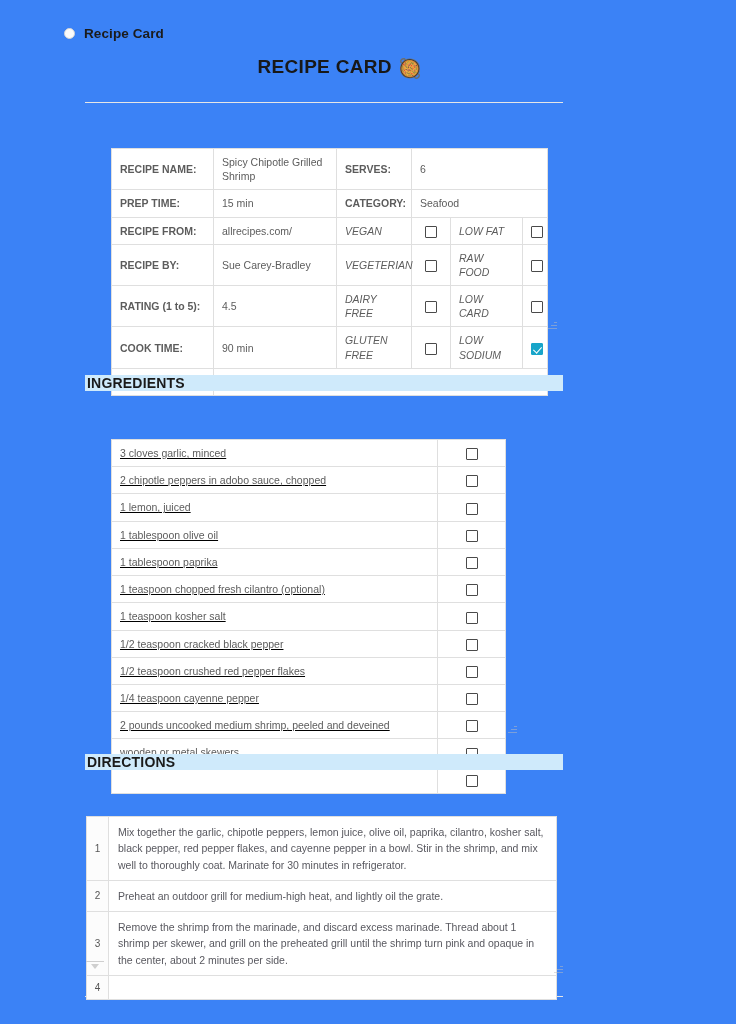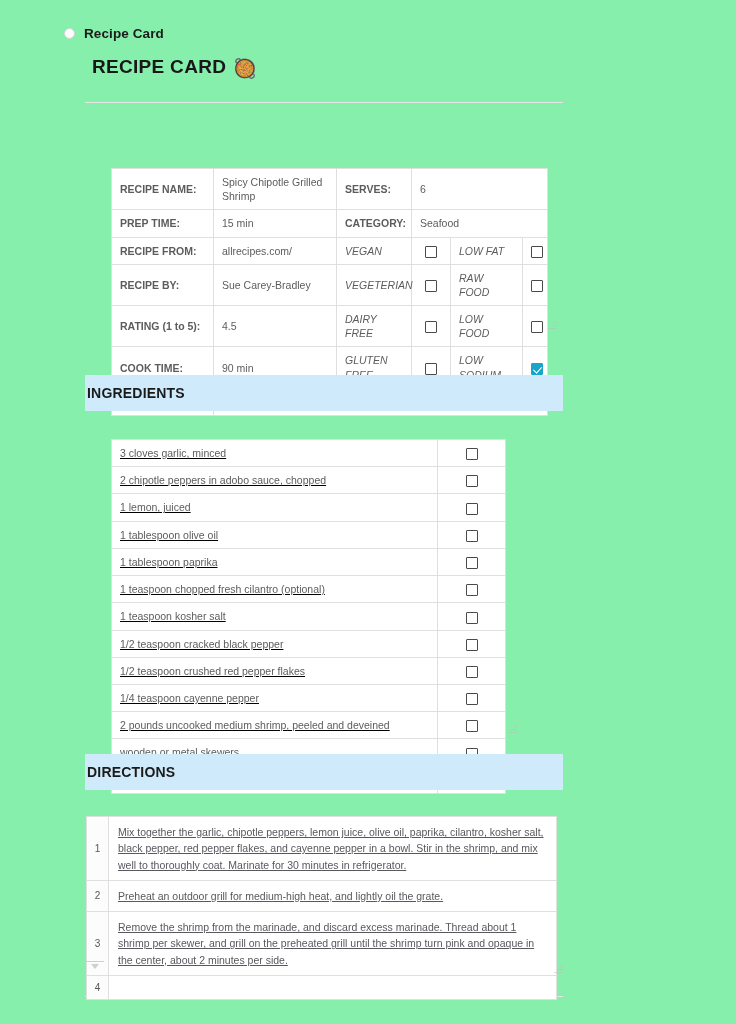--- a/index.html
+++ b/index.html
@@ -11,21 +11,21 @@
     background: #ffffff;
     font-family: "Liberation Sans", sans-serif;
     -webkit-font-smoothing: antialiased;
   }
 
   .page {
     position: relative;
     width: 736px;
     height: 1024px;
     overflow: hidden;
-    background: #86efac;
+    background: #3b82f6;
   }
 
   
   .doc-header {
     position: absolute;
     left: 64px;
     top: 26px;
     display: flex;
     align-items: center;
     gap: 9px;
@@ -42,24 +42,24 @@
     font-size: 13.5px;
     font-weight: bold;
     color: #1b1b1b;
     letter-spacing: 0.1px;
     white-space: nowrap;
   }
 
   
   .card-title-wrap {
     position: absolute;
-    left: 92px;
+    left: 101px;
     top: 56px;
     width: 478px;
-    text-align: left;
+    text-align: center;
   }
   .card-title {
     font-size: 19px;
     font-weight: bold;
     color: #181818;
     letter-spacing: 0.3px;
     display: inline-block;
   }
   .title-emoji {
     font-size: 19px;
@@ -133,32 +133,31 @@
     border-width: 0 1.7px 1.7px 0;
     transform: rotate(42deg);
   }
 
   
   .info-table {
     position: absolute;
     left: 111px;
     top: 148px;
     width: 436px;
-    margin-top: 20px;
   }
   .info-table td { height: 22px; }
   .info-table tr.tall td { height: 33px; }
   .info-table td.notes { height: 21px; }
 
   
   .banner {
     position: absolute;
     left: 85px;
     width: 478px;
-    height: 36px;
+    height: 16px;
     background: #cfeafb;
     display: flex;
     align-items: center;
   }
   .banner-text {
     font-size: 14px;
     font-weight: bold;
     color: #1a1a1a;
     letter-spacing: 0.2px;
     padding-left: 2px;
@@ -191,21 +190,20 @@
     font-size: 10px;
     color: #555555;
     padding: 4px 2px;
     background: #fcfcfc;
   }
   .dir-table td.step {
     padding: 7px 9px;
     font-size: 10.5px;
     color: #58585f;
     line-height: 1.55;
-    text-decoration: underline;
   }
   .dir-table td.step.empty { height: 24px; }
 
   
   .grip {
     position: absolute;
     width: 9px;
     height: 9px;
     opacity: 0.5;
   }
@@ -303,21 +301,21 @@
         <td class="ital">VEGETERIAN</td>
         <td class="cbcell"><span class="cb"></span></td>
         <td class="ital">RAW FOOD</td>
         <td class="cbcell"><span class="cb"></span></td>
       </tr>
       <tr>
         <td class="lbl">RATING (1 to 5):</td>
         <td>4.5</td>
         <td class="ital">DAIRY FREE</td>
         <td class="cbcell"><span class="cb"></span></td>
-        <td class="ital">LOW FOOD</td>
+        <td class="ital">LOW CARD</td>
         <td class="cbcell"><span class="cb"></span></td>
       </tr>
       <tr>
         <td class="lbl">COOK TIME:</td>
         <td>90 min</td>
         <td class="ital">GLUTEN FREE</td>
         <td class="cbcell"><span class="cb"></span></td>
         <td class="ital">LOW SODIUM</td>
         <td class="cbcell"><span class="cb checked"></span></td>
       </tr>

